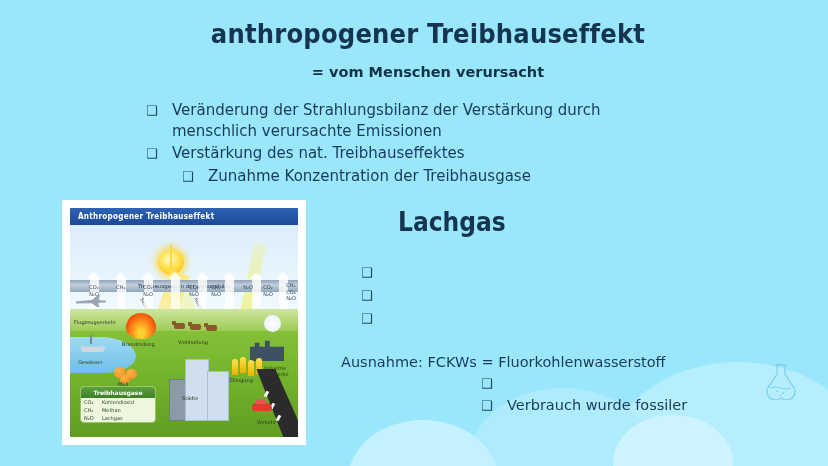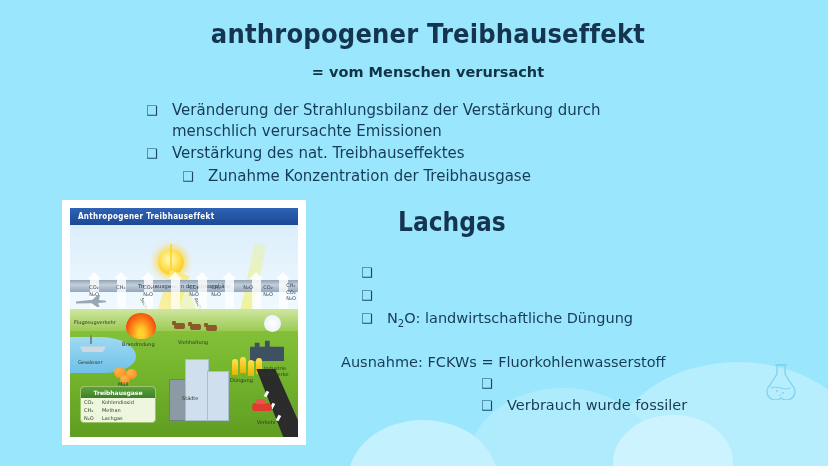--- a/index.html
+++ b/index.html
@@ -215,21 +215,20 @@
 
   <div class="bullets-right">
     <div class="b-row">
       <span class="b-mark">❑</span>
     </div>
     <div class="b-row">
       <span class="b-mark">❑</span>
     </div>
     <div class="b-row">
       <span class="b-mark">❑</span>
-      <span class="b-text"><span>N</span><sub>2</sub><span>O: landwirtschaftliche Düngung</span></span>
     </div>
   </div>
 
   <div class="ausnahme">
     <div>Ausnahme: FCKWs = Fluorkohlenwasserstoff</div>
     <div class="aus-line aus-indent">
       <span class="b-mark">❑</span>
     </div>
     <div class="aus-line aus-indent">
       <span class="b-mark">❑</span>

